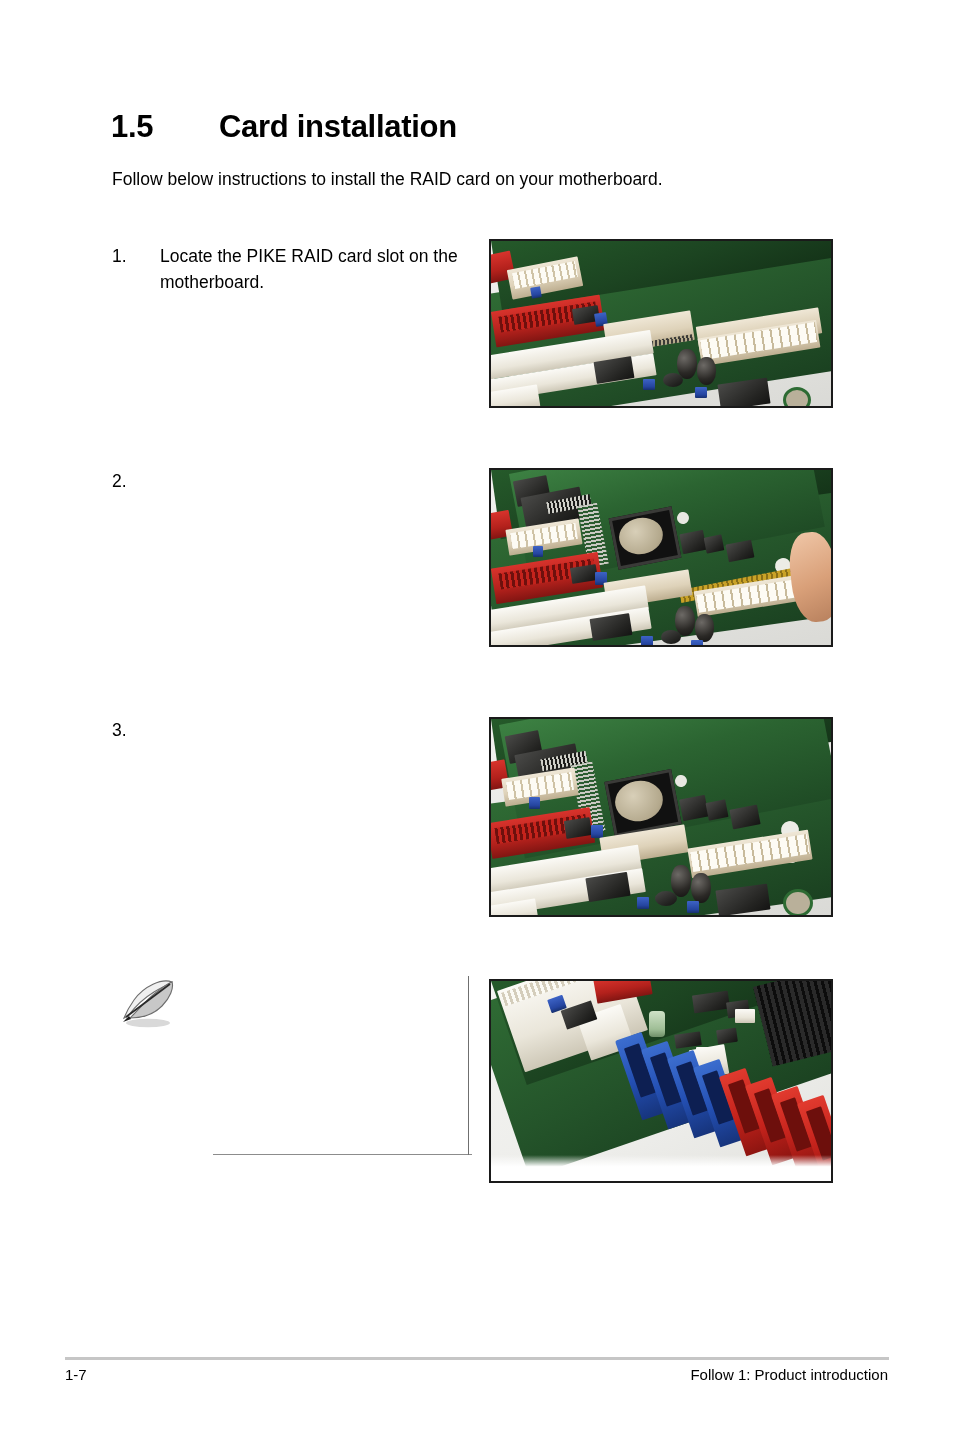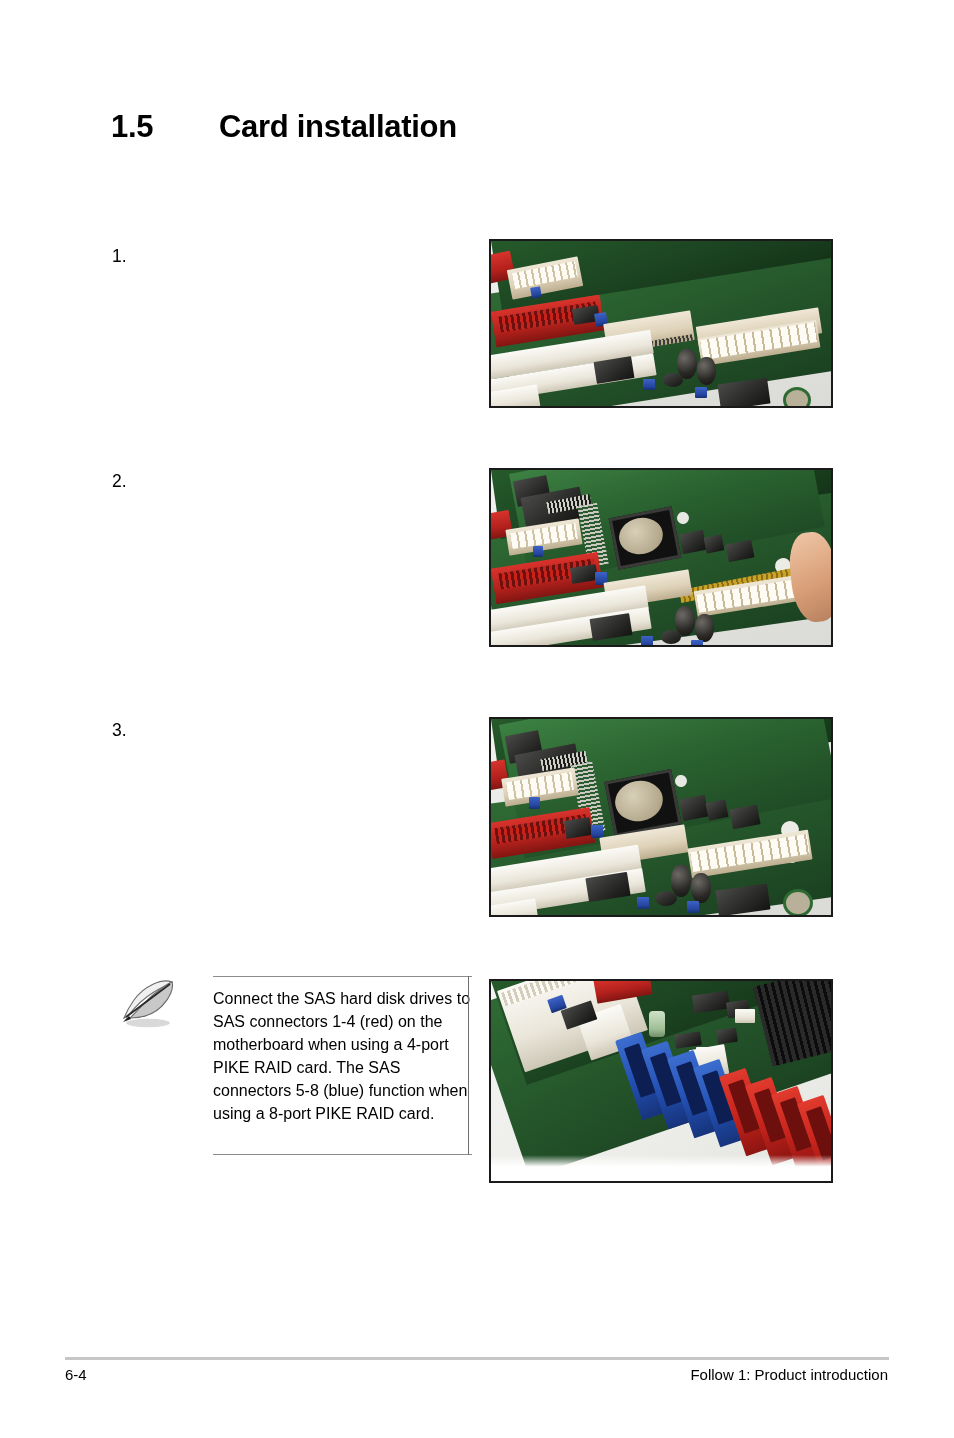--- a/index.html
+++ b/index.html
@@ -251,23 +251,25 @@
 </style>
 </head>
 <body>
 
 <div class="page">
 
   <div class="section-heading">
     <span class="num">1.5</span><span>Card installation</span>
   </div>
 
+  <div class="intro-text">Follow below instructions to install the RAID card on your motherboard.</div>
 
   <div class="step" id="step-1">
     <div class="step-num">1.</div>
+    <div class="step-text">Locate the PIKE RAID card slot on the motherboard.</div>
   </div>
 
   <div class="step" id="step-2">
     <div class="step-num">2.</div>
   </div>
 
   <div class="step" id="step-3">
     <div class="step-num">3.</div>
   </div>
 
@@ -447,25 +449,21 @@
   <div id="note-box">
     <div class="note-icon">
       <svg viewBox="0 0 70 56" width="70" height="56" aria-hidden="true">
         <ellipse cx="30" cy="47" rx="22" ry="4.2" fill="#d9d9d9"></ellipse>
         <path d="M54 6 C44 2 26 10 16 24 C11 31 8 37 6 42 L10 40 C16 32 26 22 36 16 C44 11 50 9 54 6 Z" fill="#f0f0f0" stroke="#6d6d6d" stroke-width="1.1"></path>
         <path d="M54 6 C56 12 52 22 44 30 C36 38 24 42 12 42 C20 34 30 22 40 15 C46 10 51 7 54 6 Z" fill="#c8c8c8" stroke="#6d6d6d" stroke-width="1.1"></path>
         <path d="M52 8 L8 41" stroke="#2a2a2a" stroke-width="1.8" fill="none"></path>
         <path d="M11 40 L5 46 L13 43 Z" fill="#1a1a1a"></path>
       </svg>
     </div>
-    <div class="note-body">
-      <div class="note-rule"></div>
-      <div class="note-text">Connect the SAS hard disk drives to SAS connectors 1-4 (red) on the motherboard when using a 4-port PIKE RAID card. The SAS connectors 5-8 (blue) function when using a 8-port PIKE RAID card.</div>
-    </div>
     <div class="note-rule-bottom"></div>
     <div class="note-vline"></div>
   </div>
 
   <div class="footer-rule"></div>
-  <div class="footer-left">6-4</div>
+  <div class="footer-left">1-7</div>
   <div class="footer-right">Follow 1: Product introduction</div>
 
 </div>
 
 </body></html>

